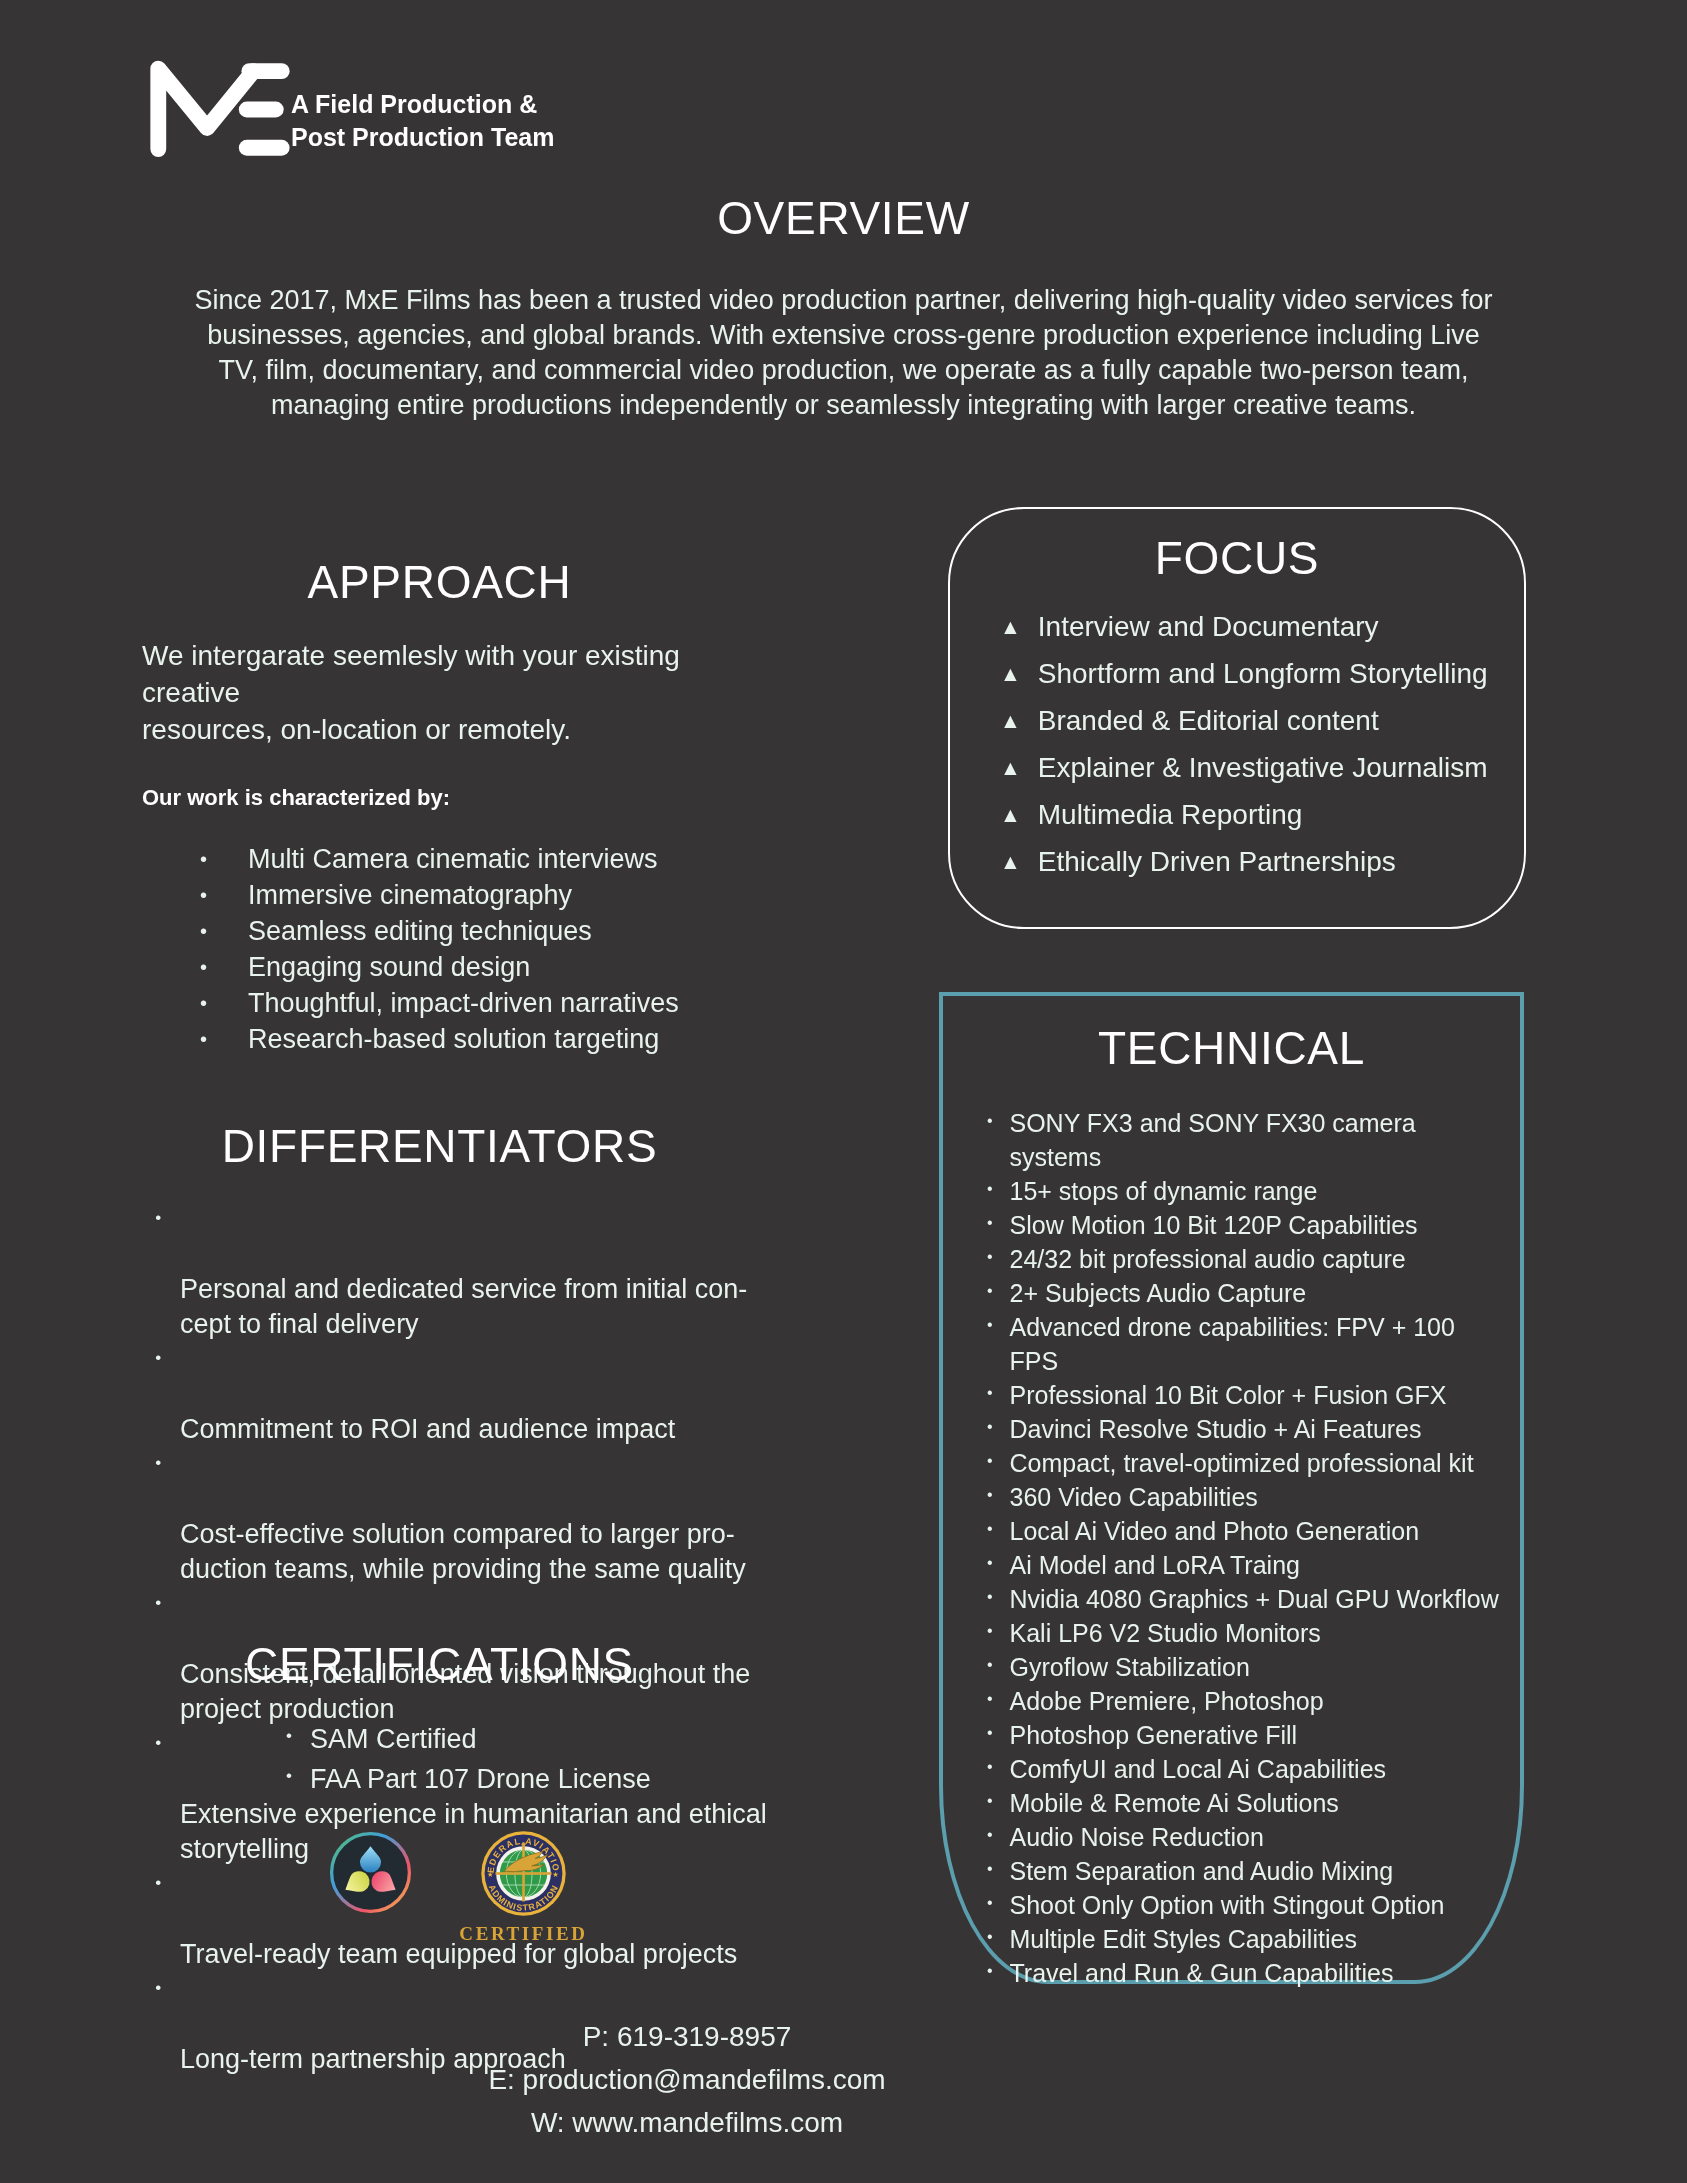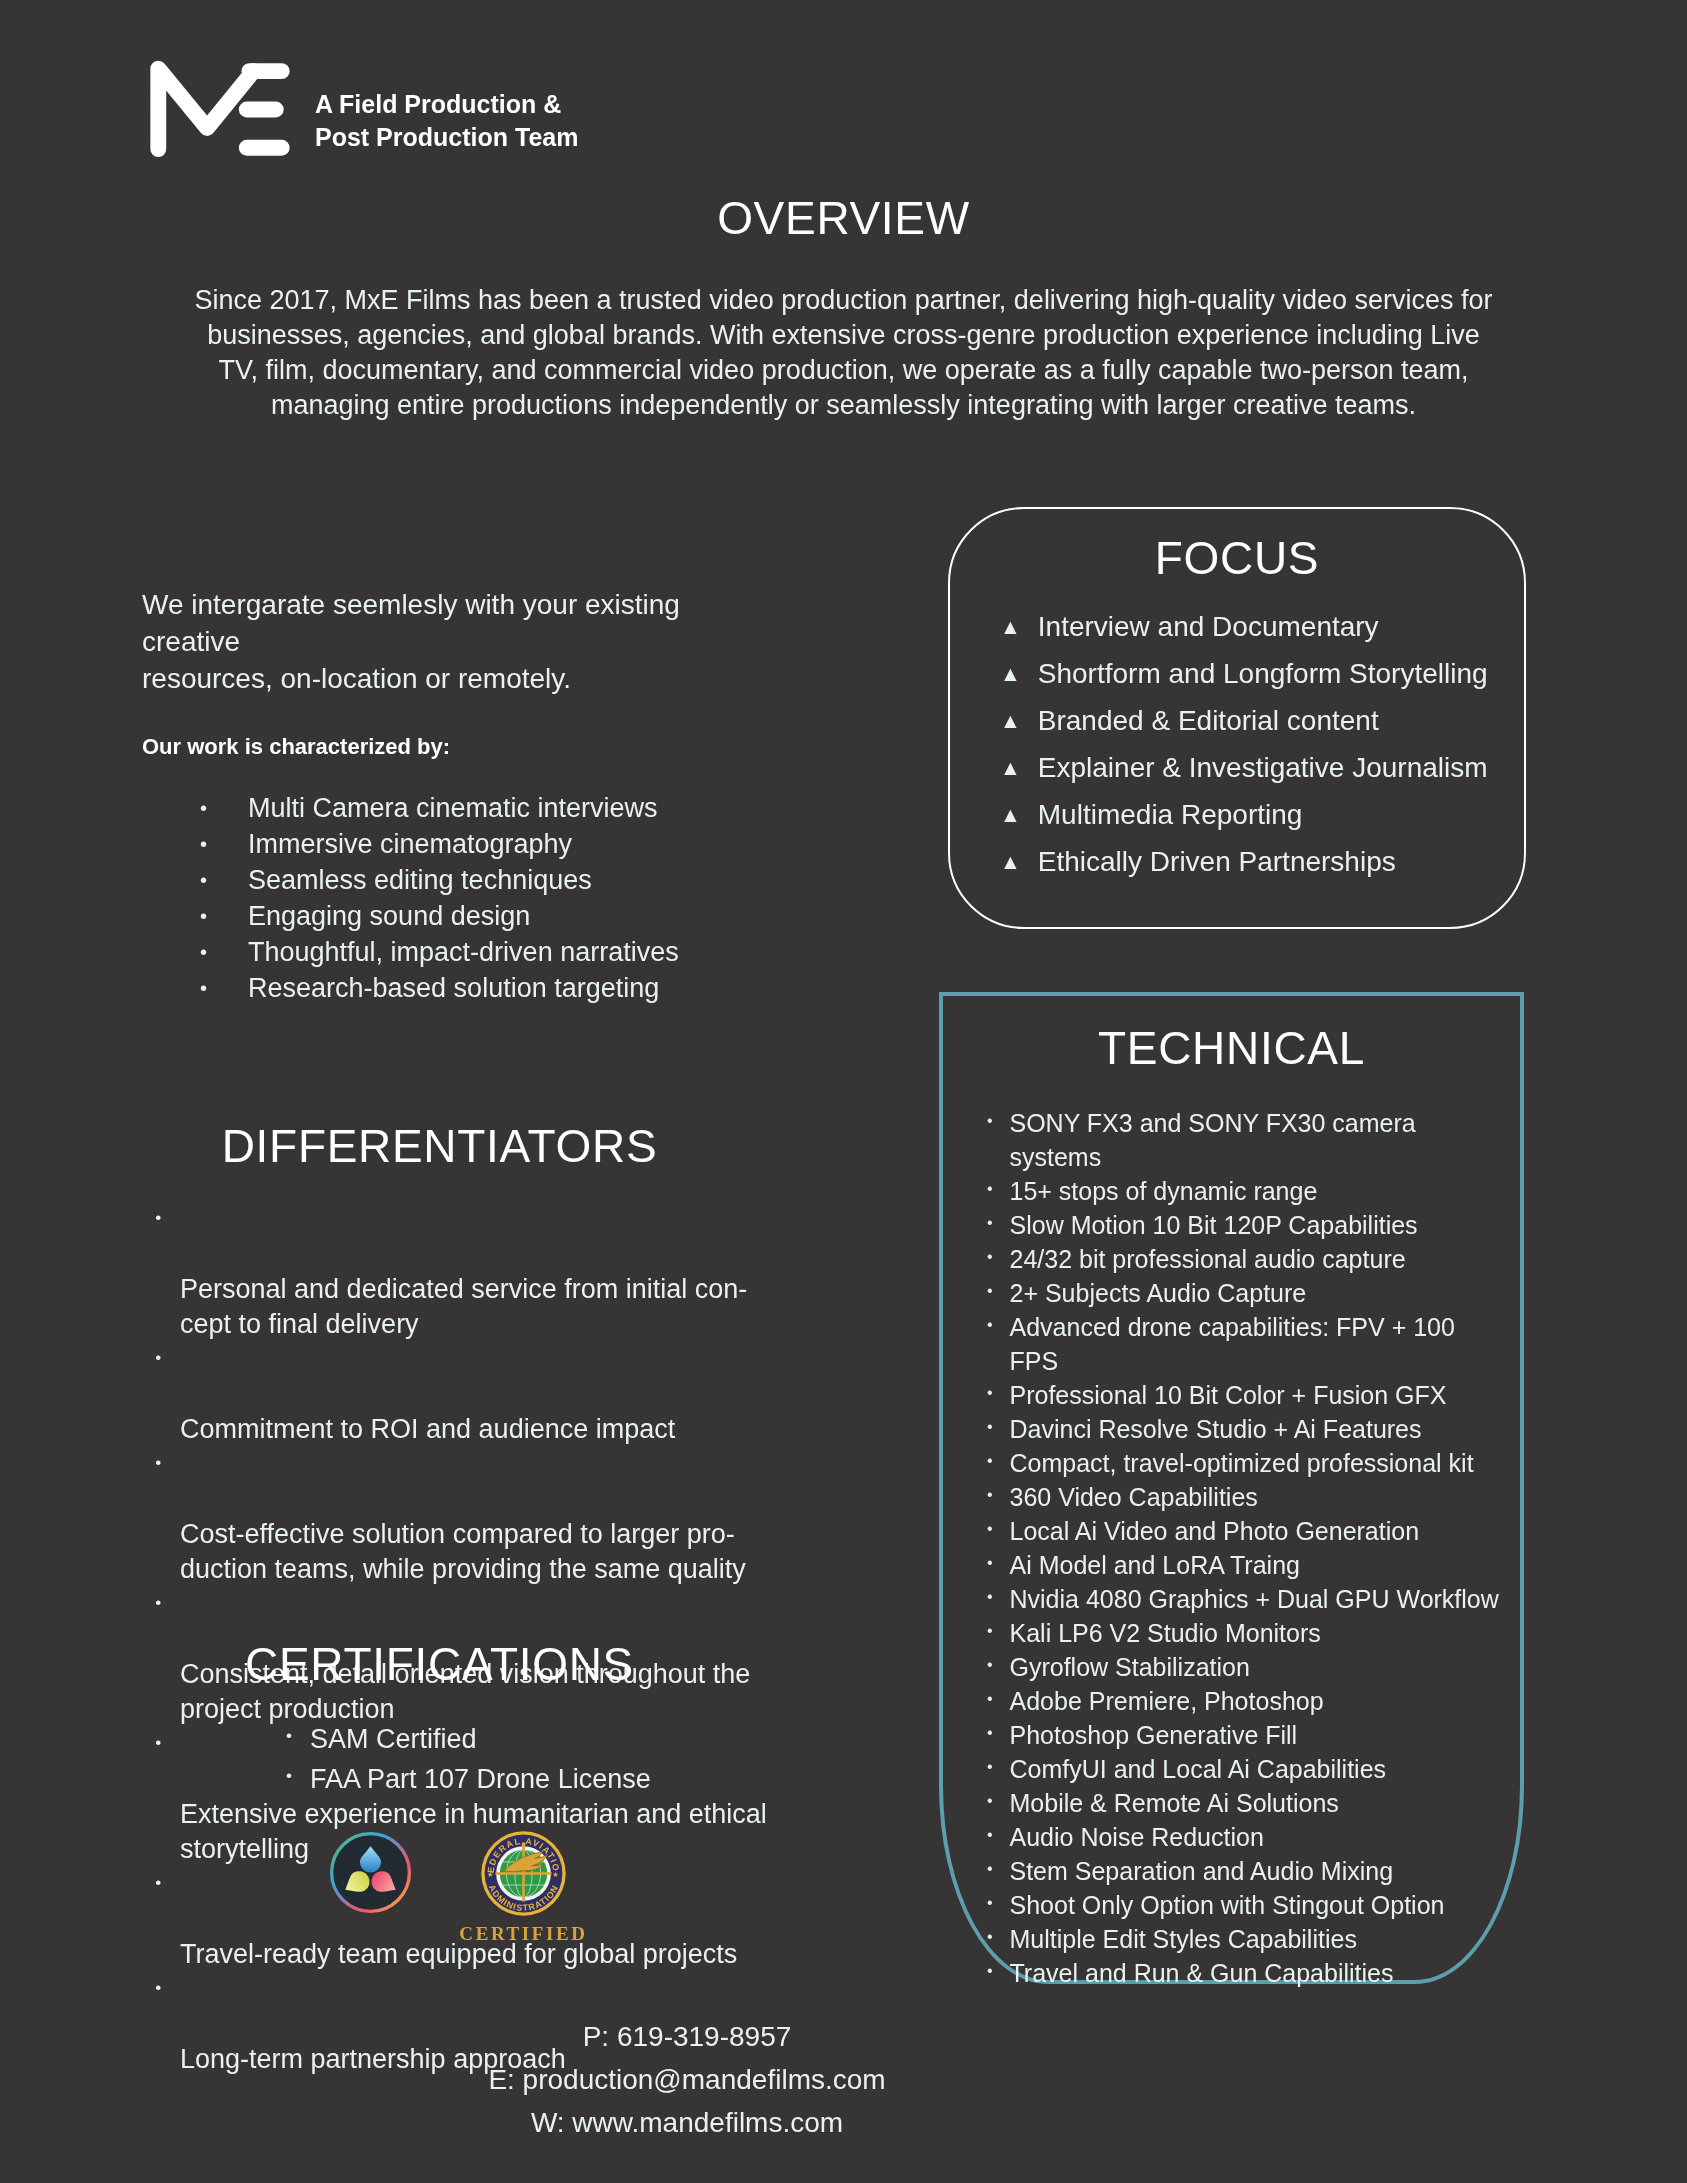--- a/index.html
+++ b/index.html
@@ -1,21 +1,21 @@
 <!DOCTYPE html>
 <html style="font-size:10.6px"><head>
 <meta charset="utf-8">
 <style>
   html,body{margin:0;padding:0;background:#1d1b1c;}
   .page{position:relative;width:1687px;height:2183px;background:#373435;overflow:hidden;
         font-family:"Liberation Sans",sans-serif;color:#e9f3ee;}
   .h{font-weight:400;color:#ffffff;font-size:46px;letter-spacing:0.7px;text-align:center;line-height:1.1;}
 
   
-  .logo{position:absolute;left:149px;top:58px;display:flex;gap:24px;align-items:flex-start;}
+  .logo{position:absolute;left:149px;top:58px;display:flex;align-items:flex-start;}
   .logo-mark svg{display:block;}
   .logo-tagline{margin-top:30px;font-size:25px;line-height:33px;font-weight:700;color:#ffffff;white-space:pre-line;}
 
   
   .overview-title{position:absolute;top:193px;left:0;width:1687px;}
   .overview-body{position:absolute;top:283px;left:149px;width:1389px;text-align:center;
                  font-size:27px;line-height:35px;white-space:pre-line;}
 
   
   .approach{position:absolute;left:142px;top:557px;width:595px;}
@@ -84,20 +84,21 @@
 Post Production Team</div>
   </div>
 
   <div class="h overview-title">OVERVIEW</div>
   <div class="overview-body">Since 2017, MxE Films has been a trusted video production partner, delivering high-quality video services for
 businesses, agencies, and global brands. With extensive cross-genre production experience including Live
 TV, film, documentary, and commercial video production, we operate as a fully capable two-person team,
 managing entire productions independently or seamlessly integrating with larger creative teams.</div>
 
   <div class="approach">
+    <div class="h">APPROACH</div>
     <div class="approach-intro">We intergarate seemlesly with your existing creative
 resources, on-location or remotely.</div>
     <div class="approach-sub">Our work is characterized by:</div>
     <ul class="approach-list">
 
         <li>
           <span class="dot">•</span>
           <span>Multi Camera cinematic interviews</span>
         </li>
 

